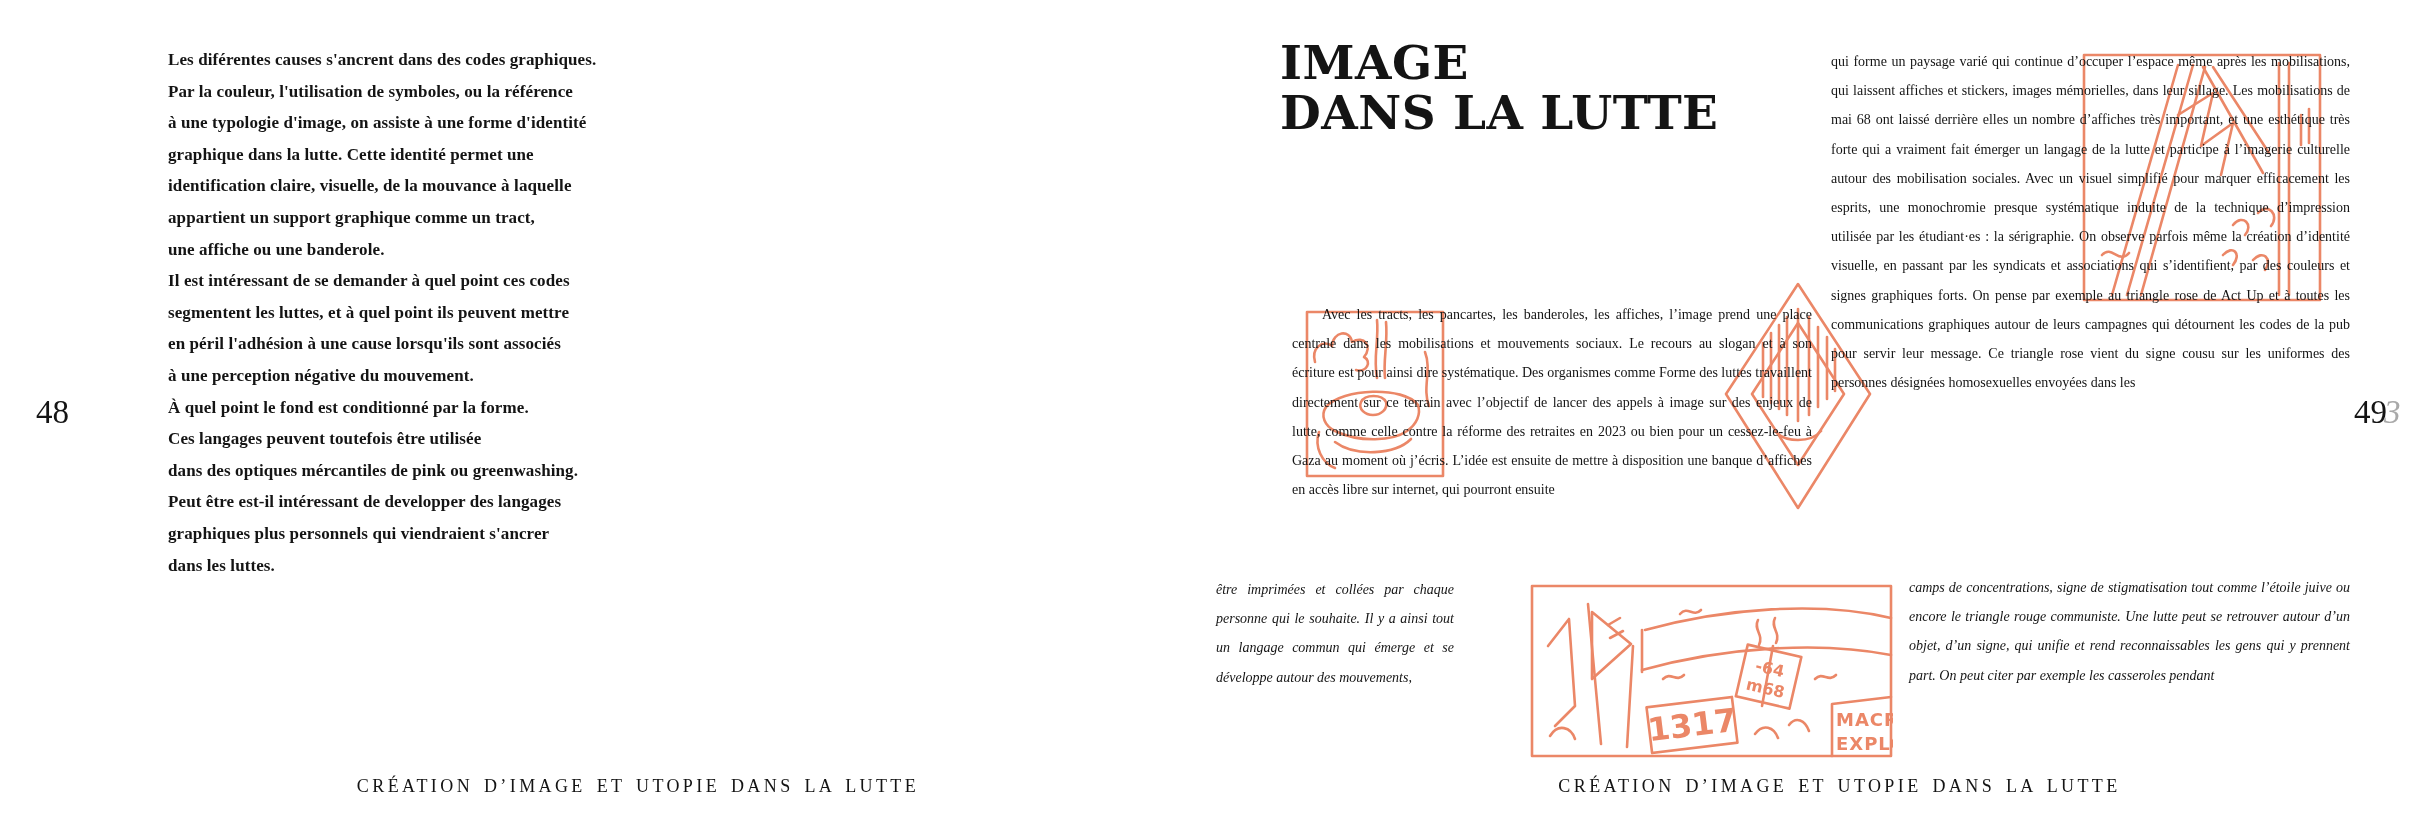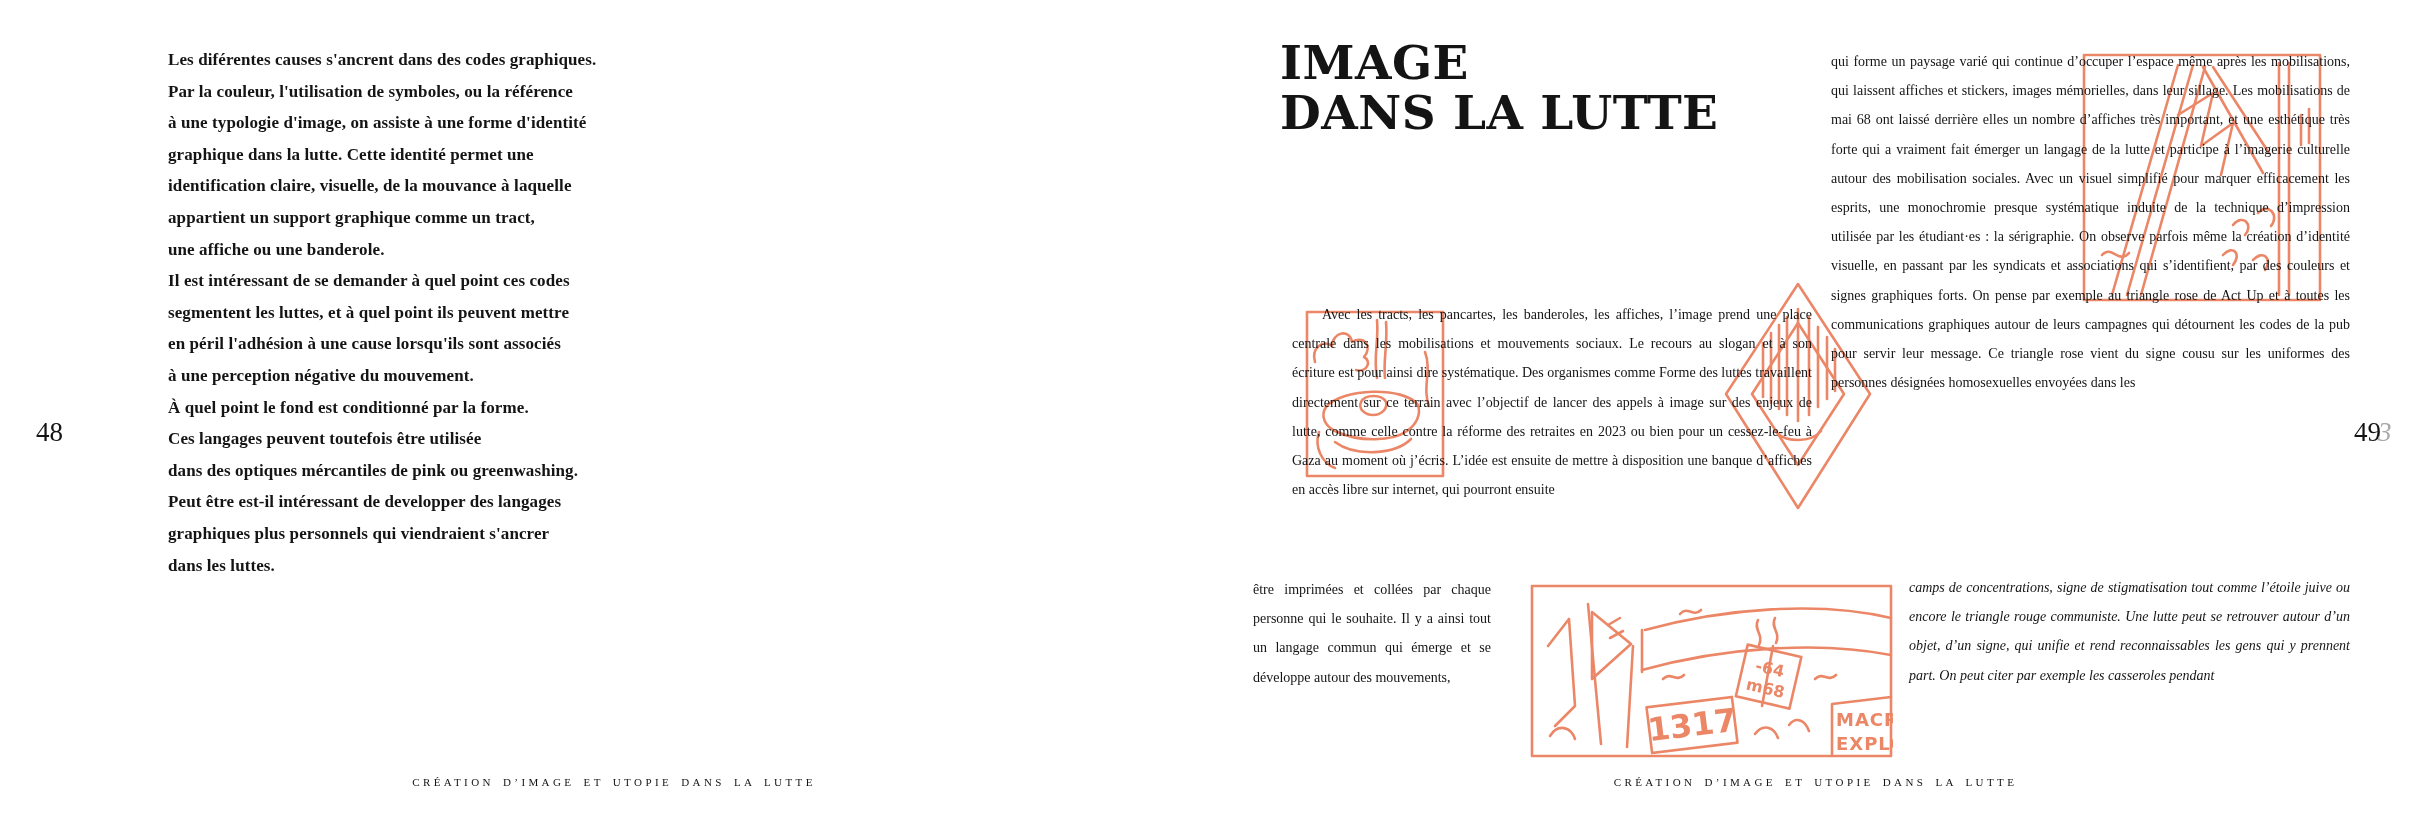--- a/index.html
+++ b/index.html
@@ -10,45 +10,45 @@
     overflow:hidden;
     font-family:"Liberation Serif", serif;
     color:var(--text,#141414);
   }
   
   .left-body{
     position:absolute;left:168px;top:44px;width:792px;
     font-weight:700;font-size:17px;line-height:31.6px;
     white-space:pre-line;letter-spacing:0.1px;
   }
-  .pagenum{position:absolute;font-size:27px;line-height:27px;margin-top:20px;}
+  .pagenum{position:absolute;font-size:33px;line-height:27px;}
   .pagenum-left{left:36px;top:399px;}
   .pagenum-right{left:2354px;top:399px;white-space:nowrap;}
   .ghost{font-style:italic;color:var(--ghost-number,#aaa);margin-left:-3px;}
   .footer{
     position:absolute;top:776px;
-    font-size:11px;letter-spacing:3.4px;word-spacing:3px;
-    text-align:center;font-variant:normal;
+    font-size:18px;letter-spacing:3.4px;word-spacing:3px;
+    text-align:center;font-variant:normal;margin-left:24px;
   }
   .footer-left{left:0;width:1228px;}
   .footer-right{left:1210px;width:1211px;}
   
   .title{
     position:absolute;left:1280px;top:38px;
     font-family:"DejaVu Serif", serif;font-weight:700;
     font-size:47px;line-height:50px;letter-spacing:0.5px;
     white-space:nowrap;z-index:2;
   }
   .col{
     position:absolute;
     font-size:14px;line-height:29.2px;
     text-align:justify;z-index:2;
   }
   .col1-wide{left:1292px;top:300px;width:520px;text-indent:30px;}
-  .col1-narrow{left:1253px;top:575px;width:238px;}
+  .col1-narrow{left:1216px;top:575px;width:238px;font-style:italic;}
   .col2-wide{left:1831px;top:47px;width:519px;}
   .col2-narrow{left:1909px;top:573px;width:441px;font-style:italic;}
   
   .illus{position:absolute;z-index:1;color:var(--accent-orange,#EB8767);}
   .illus svg{display:block;}
   .illus path,.illus rect,.illus line,.illus polygon,.illus polyline{
     fill:none;stroke:currentColor;stroke-width:2.6;
     stroke-linecap:round;stroke-linejoin:round;
   }
   .illus text{

